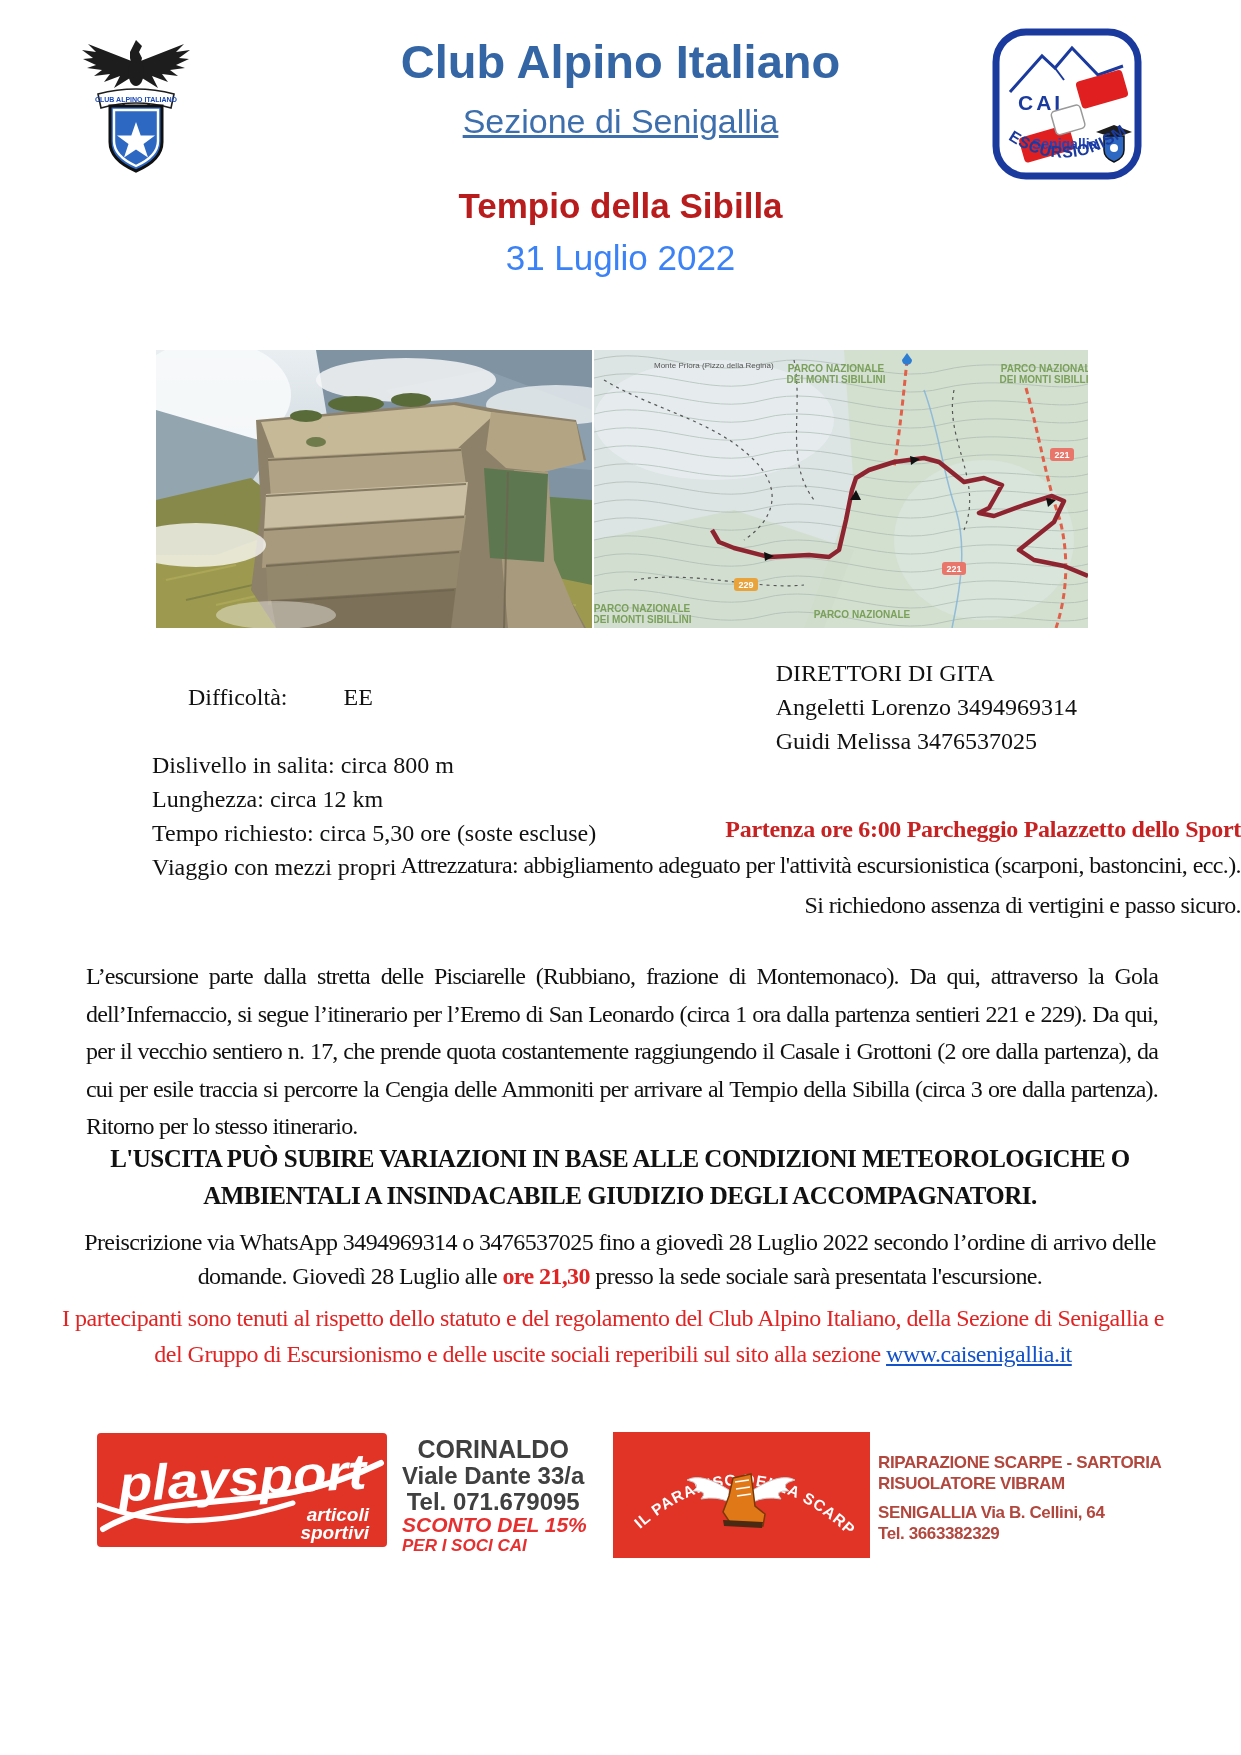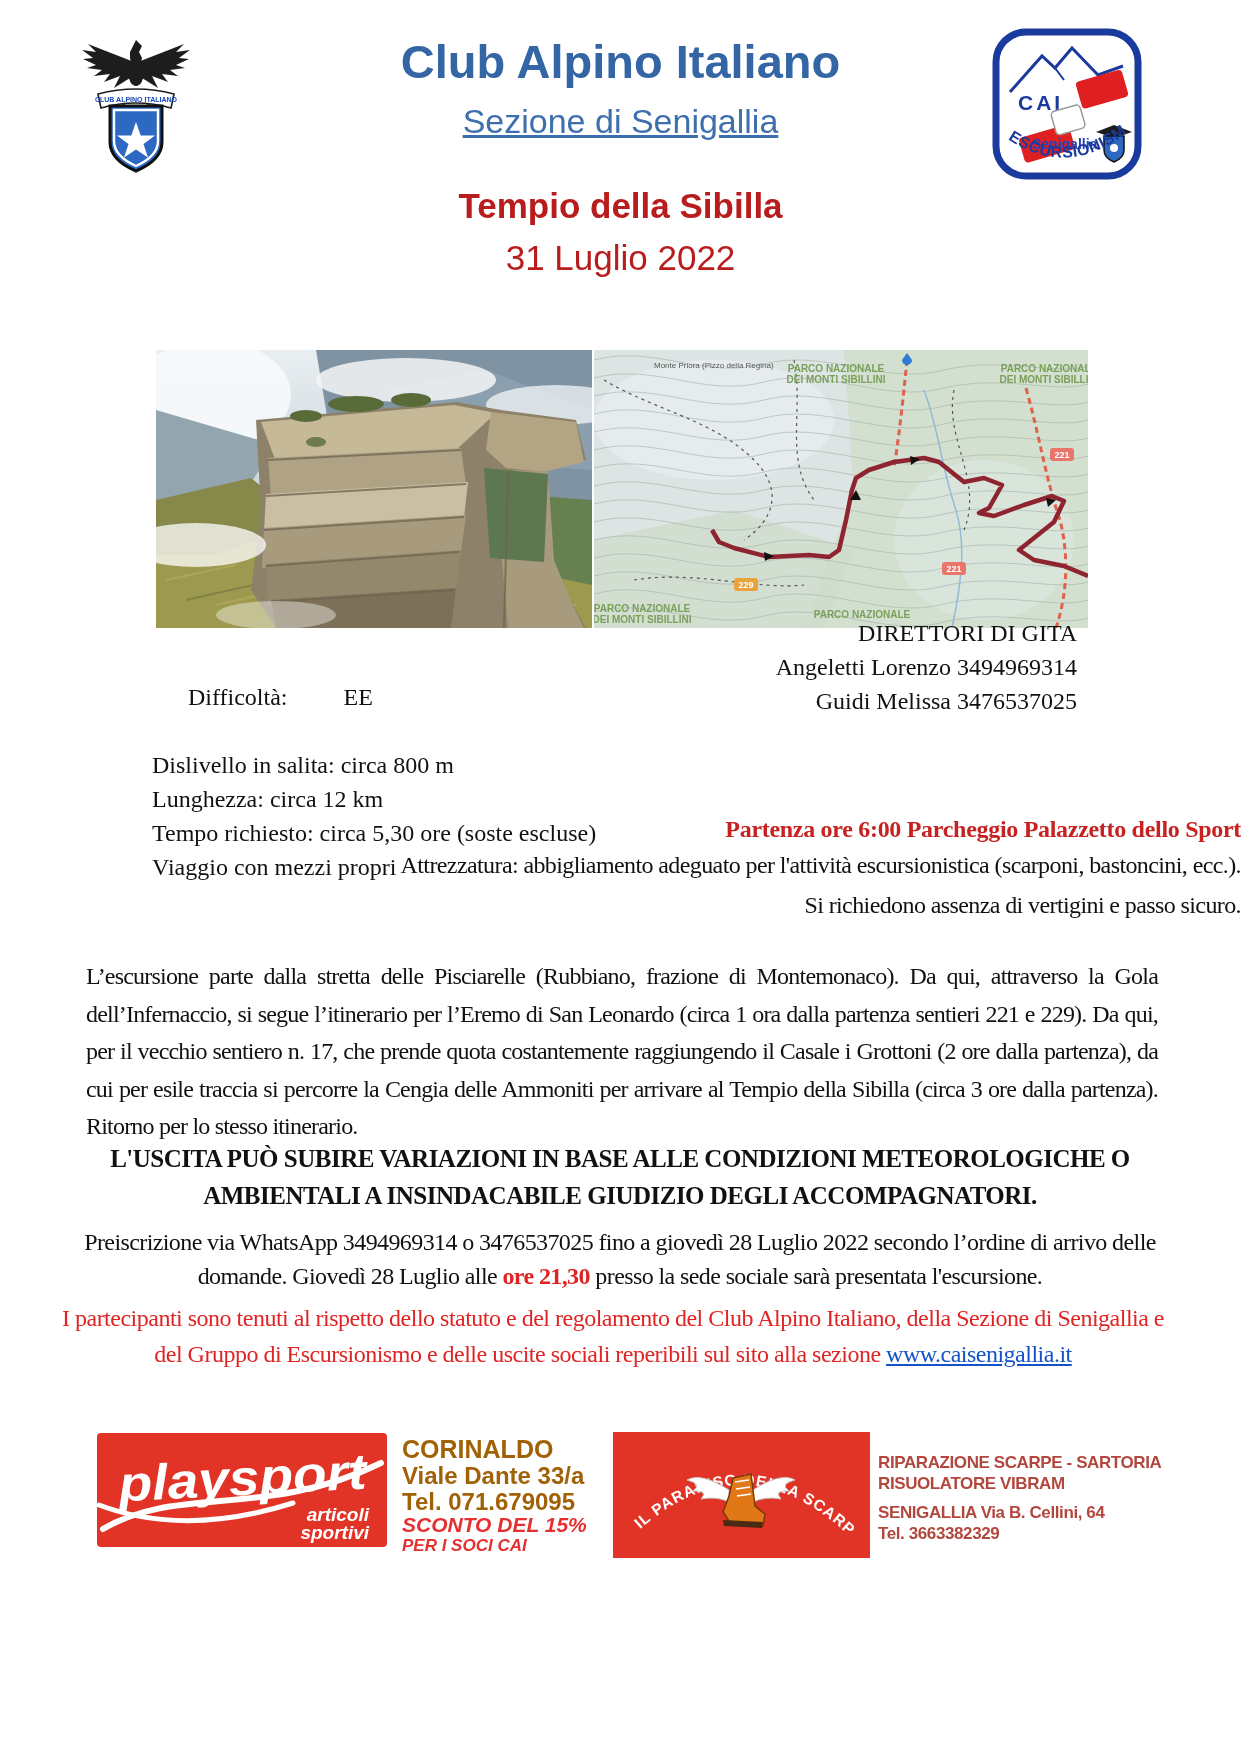--- a/index.html
+++ b/index.html
@@ -4,38 +4,38 @@
 <style>
   html,body{margin:0;padding:0;background:#888;}
   .page{position:relative;width:1241px;height:1755px;background:#ffffff;margin:0 auto;
         font-family:"Liberation Serif",serif;color:#111;overflow:hidden;}
   .abs{position:absolute;}
   
   .titles{left:0;right:0;text-align:center;}
   .h1{top:34px;font-family:"Liberation Sans",sans-serif;font-weight:bold;font-size:47px;color:#3465a4;letter-spacing:0;}
   .h2{top:102px;font-family:"Liberation Sans",sans-serif;font-weight:normal;font-size:34px;color:#3e6fad;text-decoration:underline;}
   .evtitle{top:186px;font-family:"Liberation Sans",sans-serif;font-weight:bold;font-size:35px;color:#b91c1c;}
-  .evdate{top:238px;font-family:"Liberation Sans",sans-serif;font-size:35px;color:#b91c1c;}
+  .evdate{top:238px;font-family:"Liberation Sans",sans-serif;font-size:35px;color:#3b82f6;}
   
   .details-left{left:152px;top:646px;font-size:24px;line-height:34px;}
   .details-left .row{white-space:pre;}
   .gapval{margin-left:56px;}
-  .details-right{right:164px;top:616px;text-align:right;font-size:24px;line-height:34px;}
+  .details-right{right:164px;top:656px;text-align:left;font-size:24px;line-height:34px;}
   .center{left:0;right:0;text-align:right;}
   .departure{top:816px;font-weight:bold;font-size:24px;color:#c72121;letter-spacing:-0.3px;}
   .equip{top:852px;font-size:24px;letter-spacing:-0.6px;}
   .req{top:892px;font-size:24px;letter-spacing:-0.6px;}
   .desc{left:86px;width:1072px;top:958px;font-size:24px;line-height:37.5px;text-align:justify;letter-spacing:-0.8px;}
   .warning{left:60px;width:1120px;top:1140px;text-align:center;font-weight:bold;font-size:25px;line-height:37px;letter-spacing:-0.5px;}
   .registration{left:70px;width:1100px;top:1225px;text-align:center;font-size:24px;line-height:34px;letter-spacing:-0.6px;}
   .reg-hl{color:#e02424;font-weight:bold;}
   .rules{left:53px;width:1120px;top:1300px;text-align:center;font-size:24px;line-height:36px;letter-spacing:-0.5px;color:#e02424;}
   .rules a{color:#1352c8;text-decoration:underline;cursor:pointer;}
   
-  .corinaldo{left:402px;top:1436px;font-family:"Liberation Sans",sans-serif;color:#a16207;font-weight:bold;}
+  .corinaldo{left:402px;top:1436px;font-family:"Liberation Sans",sans-serif;color:#404040;font-weight:bold;text-align:center;}
   .corinaldo .l1{font-size:25px;line-height:27px;}
   .corinaldo .l2,.corinaldo .l3{font-size:24px;line-height:26px;font-weight:normal;font-weight:bold;}
   .sconto{left:402px;top:1513px;font-family:"Liberation Sans",sans-serif;color:#e63030;font-style:italic;font-weight:bold;}
   .sconto .p1{font-size:21px;line-height:23px;}
   .sconto .p2{font-size:17px;line-height:20px;}
   .paradiso-txt{left:878px;top:1452px;font-family:"Liberation Sans",sans-serif;color:#b2473e;font-weight:bold;font-size:17px;line-height:21px;letter-spacing:-0.4px;}
   .paradiso-txt .blk2{margin-top:8px;}
   svg text{font-family:"Liberation Sans",sans-serif;}
 </style>
 </head>

